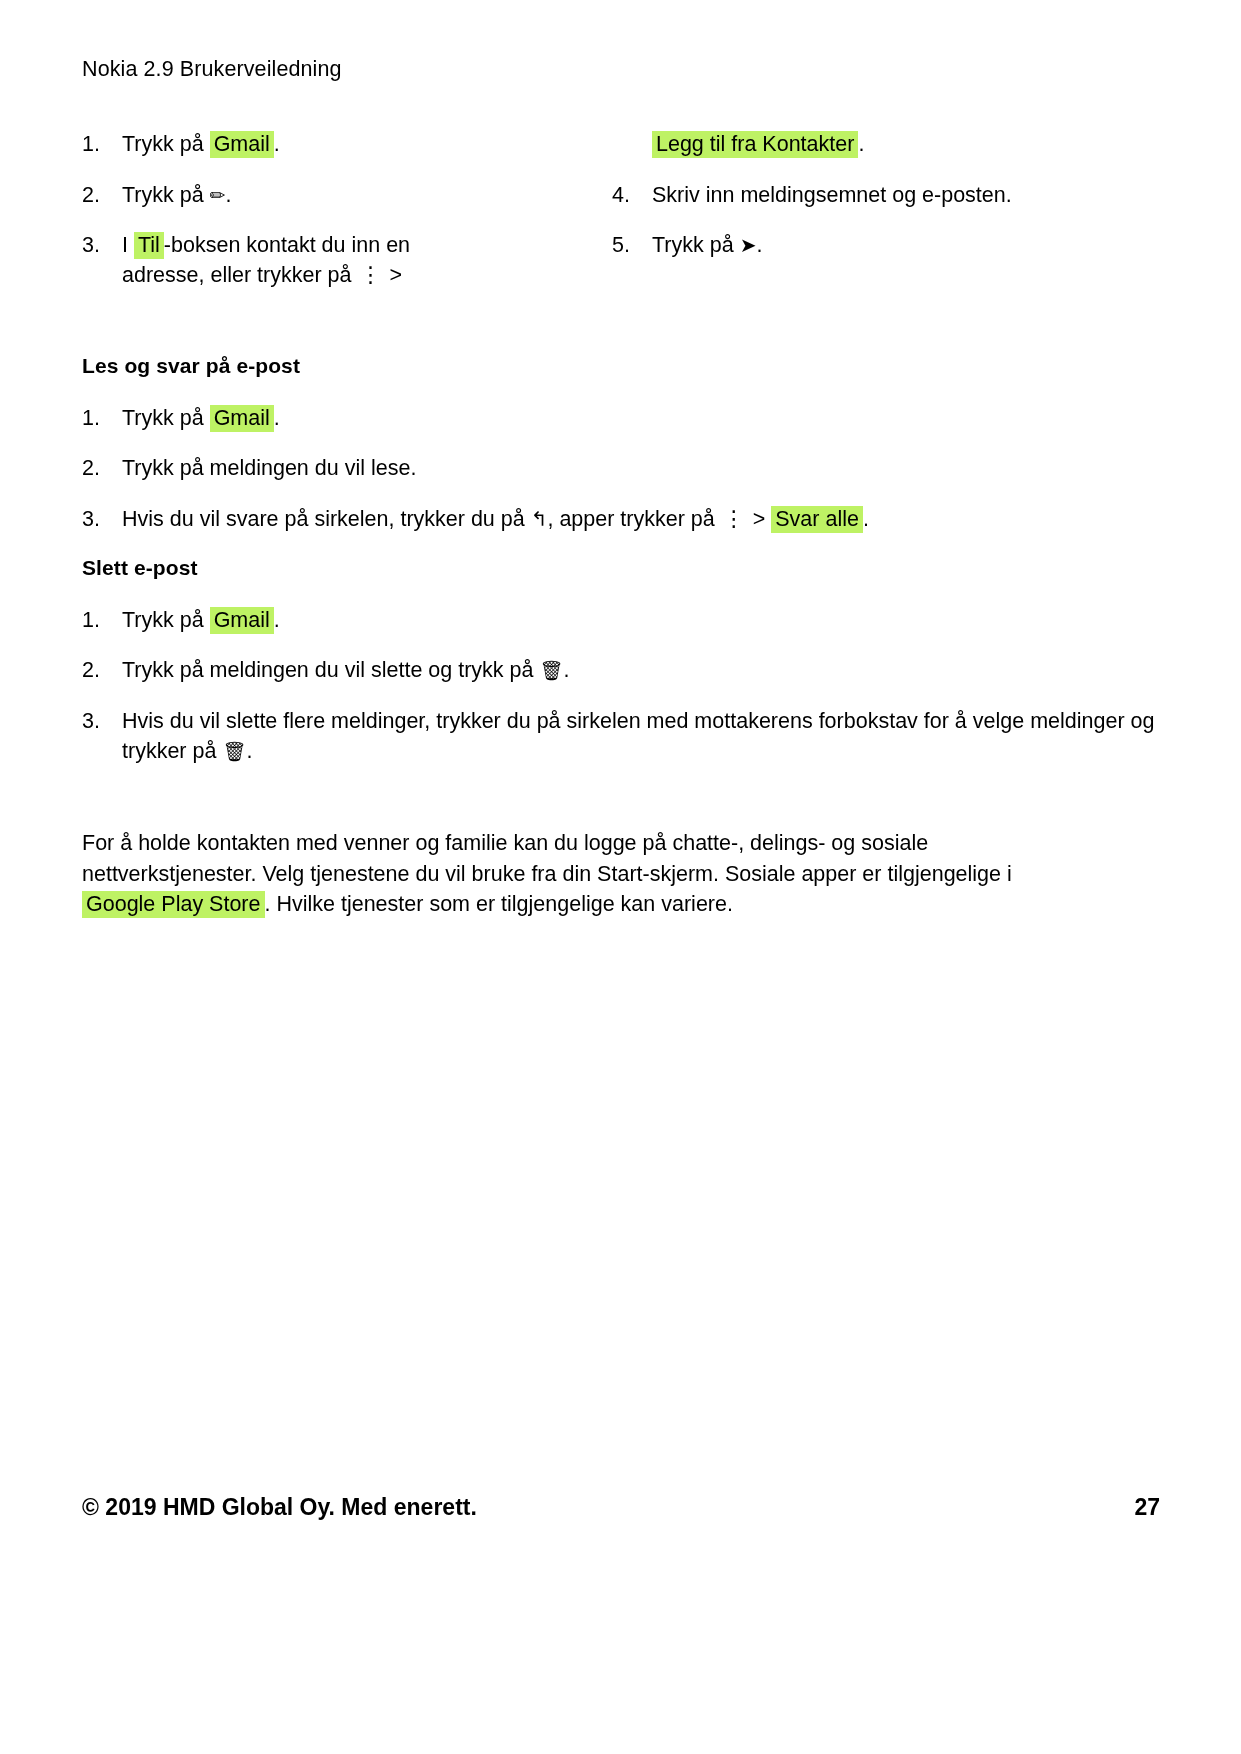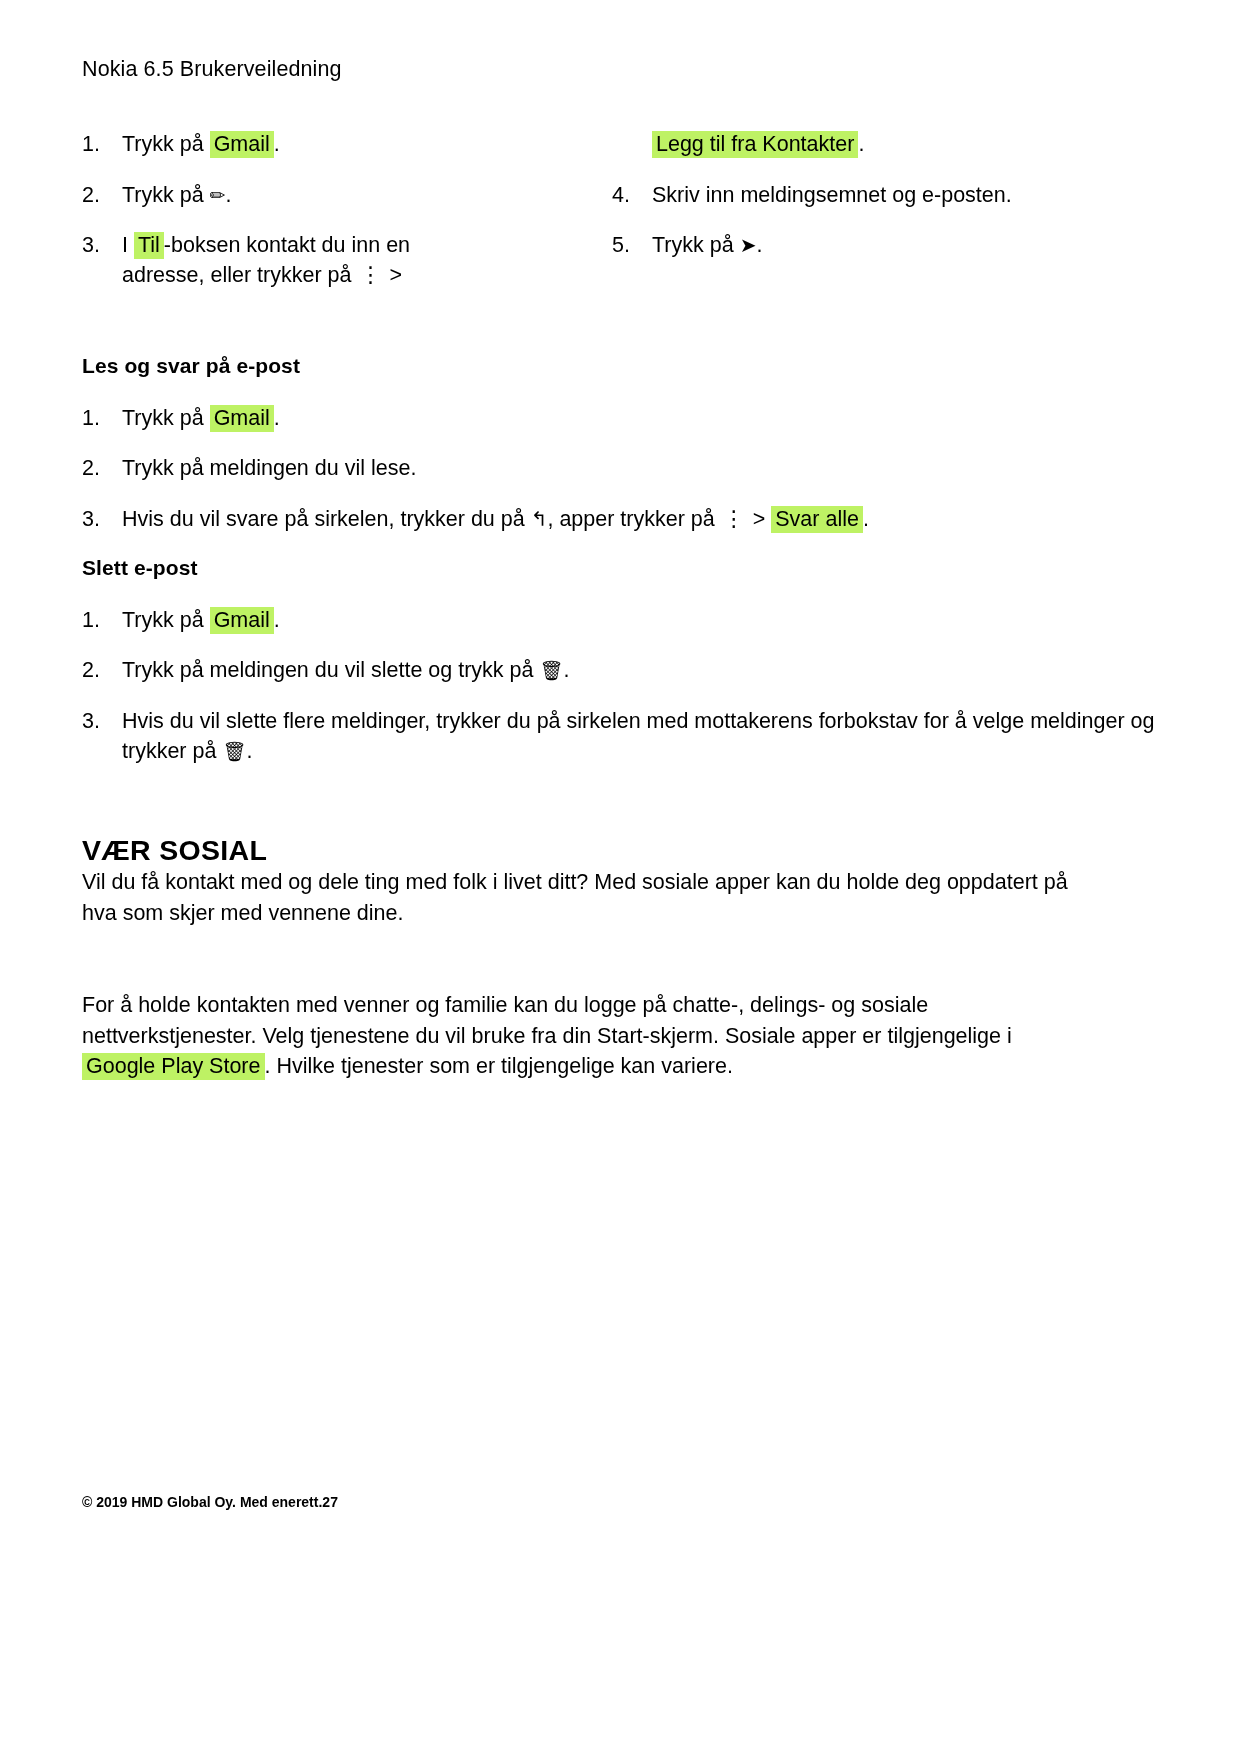--- a/index.html
+++ b/index.html
@@ -111,32 +111,33 @@
   .social-intro { margin-top: 34px; width: 1010px; }
   .sec-apps { margin-top: 62px; }
   .apps-body { margin-top: 34px; width: 1010px; }
 
   .footer {
     position: absolute;
     left: 82px;
     top: 1494px;
     width: 1078px;
     display: flex;
-    font-size: 14px;
+    justify-content: space-between;
+    font-size: 23px;
     font-weight: bold;
   }
 </style>
 </head>
 <body>
 
 <div class="page">
 
   <div class="content">
 
-    <div class="running-header">Nokia 6.5 Brukerveiledning</div>
+    <div class="running-header">Nokia 2.9 Brukerveiledning</div>
 
     <div class="columns">
 
       <div class="col-left">
         <ol class="steps">
 
           <li>
             <span class="num">1.</span><span>Trykk på</span>
             <span class="hl">Gmail</span><span>.</span>
           </li>
@@ -217,24 +218,20 @@
         </li>
 
         <li>
           <span class="num">3.</span><span>Hvis du vil slette flere meldinger, trykker du på sirkelen med mottakerens forbokstav for å velge meldinger og trykker på</span>
           <span class="icon icon-trash">🗑</span><span>.</span>
         </li>
 
       </ol>
     </div>
 
-    <div class="sec-social">
-      <h2 class="bighead">VÆR SOSIAL</h2>
-      <p class="body social-intro">Vil du få kontakt med og dele ting med folk i livet ditt? Med sosiale apper kan du holde deg oppdatert på hva som skjer med vennene dine.</p>
-    </div>
 
     <div class="sec-apps">
       <p class="body apps-body"><span>For å holde kontakten med venner og familie kan du logge på chatte-, delings- og sosiale nettverkstjenester. Velg tjenestene du vil bruke fra din Start-skjerm. Sosiale apper er tilgjengelige i</span> <span class="hl">Google Play Store</span><span>. Hvilke tjenester som er tilgjengelige kan variere.</span></p>
     </div>
 
   </div>
 
   <div class="footer">
     <span>© 2019 HMD Global Oy. Med enerett.</span>
     <span>27</span>

